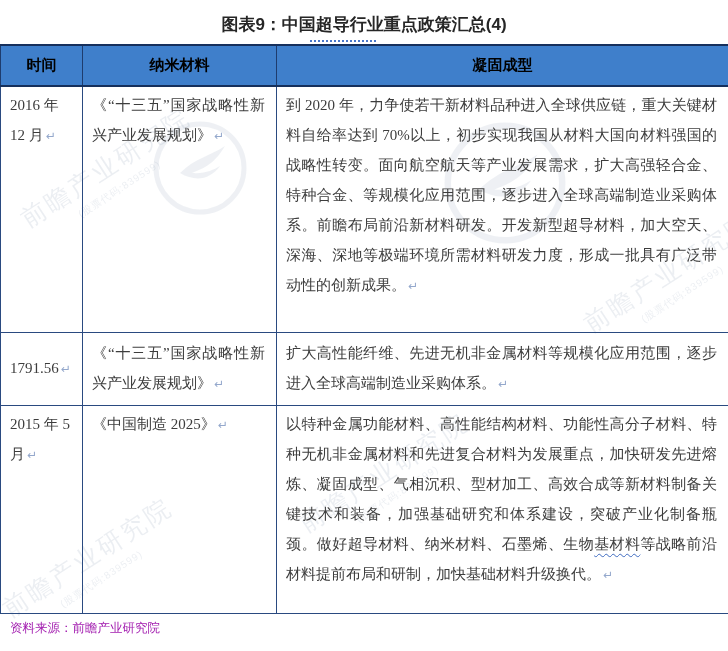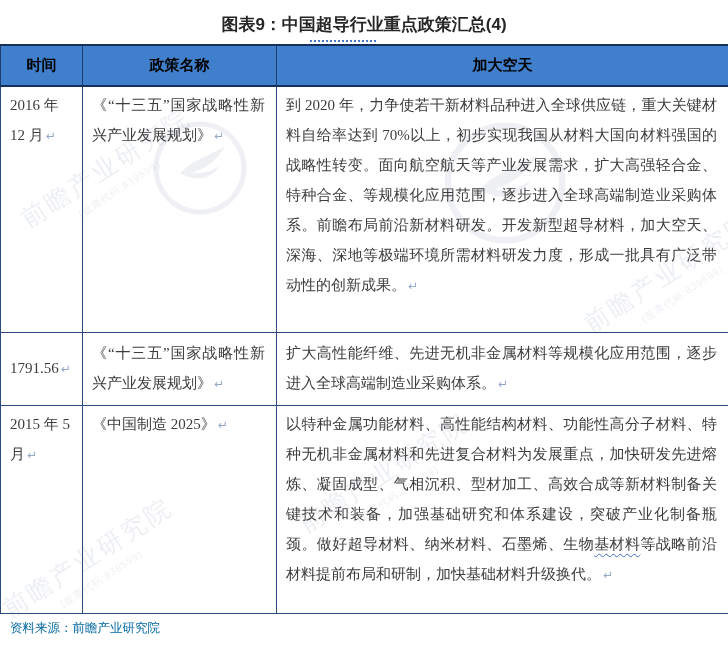--- a/index.html
+++ b/index.html
@@ -50,21 +50,21 @@
   }
   .wavy {
     text-decoration:underline; text-decoration-style:wavy;
     text-decoration-color:#3F6BC0; text-decoration-thickness:1px;
     text-underline-offset:4px;
   }
   
   .footer-source, .footer-credit {
     position:absolute; top:620px; z-index:2;
     font-family:Liberation Sans, sans-serif;
-    font-size:12.5px; color:#0369a1;
+    font-size:12.5px; color:#a21caf;
   }
   .footer-source { left:10px; }
   .footer-credit { right:8px; }
 </style>
 </head>
 <body>
 
 <div class="page">
 
   <div class="wm wm-text" style="left:12px; top:150px;">
@@ -101,22 +101,22 @@
 
   <table class="policy-table">
     <colgroup>
       <col style="width:82px">
         <col style="width:194px">
         <col style="width:452px">
     </colgroup>
     <thead>
       <tr>
         <th>时间</th>
-        <th>政策名称</th>
-        <th>加大空天</th>
+        <th>纳米材料</th>
+        <th>凝固成型</th>
       </tr>
     </thead>
     <tbody>
       <tr class="row-0">
         <td class="cell-time"><span>2016 年
 12 月</span><span class="mark">↵</span></td>
         <td><span>《“十三五”国家战略性新兴产业发展规划》</span><span class="mark">↵</span></td>
         <td><span>到 2020 年，力争使若干新材料品种进入全球供应链，重大关键材料自给率达到 70%以上，初步实现我国从材料大国向材料强国的战略性转变。面向航空航天等产业发展需求，扩大高强轻合金、特种合金、等规模化应用范围，逐步进入全球高端制造业采购体系。前瞻布局前沿新材料研发。开发新型超导材料，加大空天、深海、深地等极端环境所需材料研发力度，形成一批具有广泛带动性的创新成果。</span><span class="mark">↵</span></td>
       </tr>
       <tr class="row-1">

